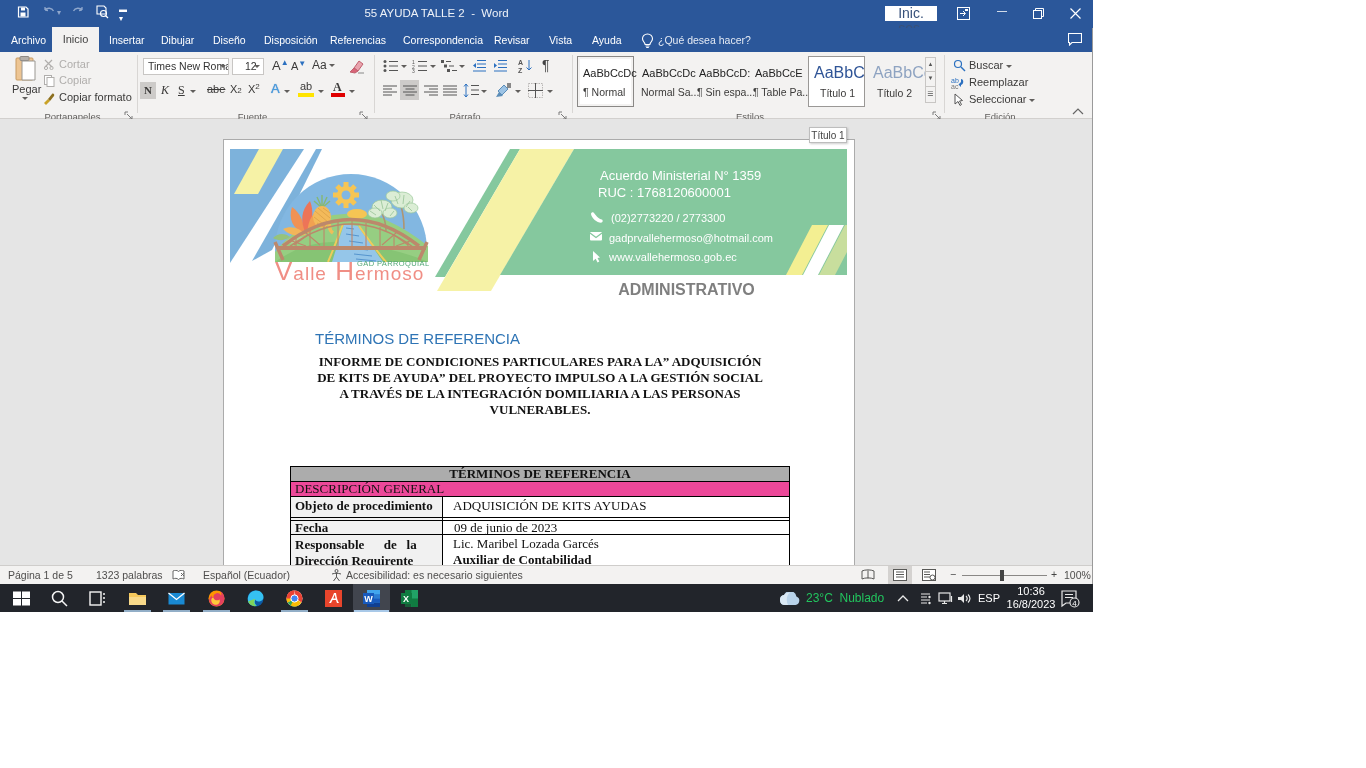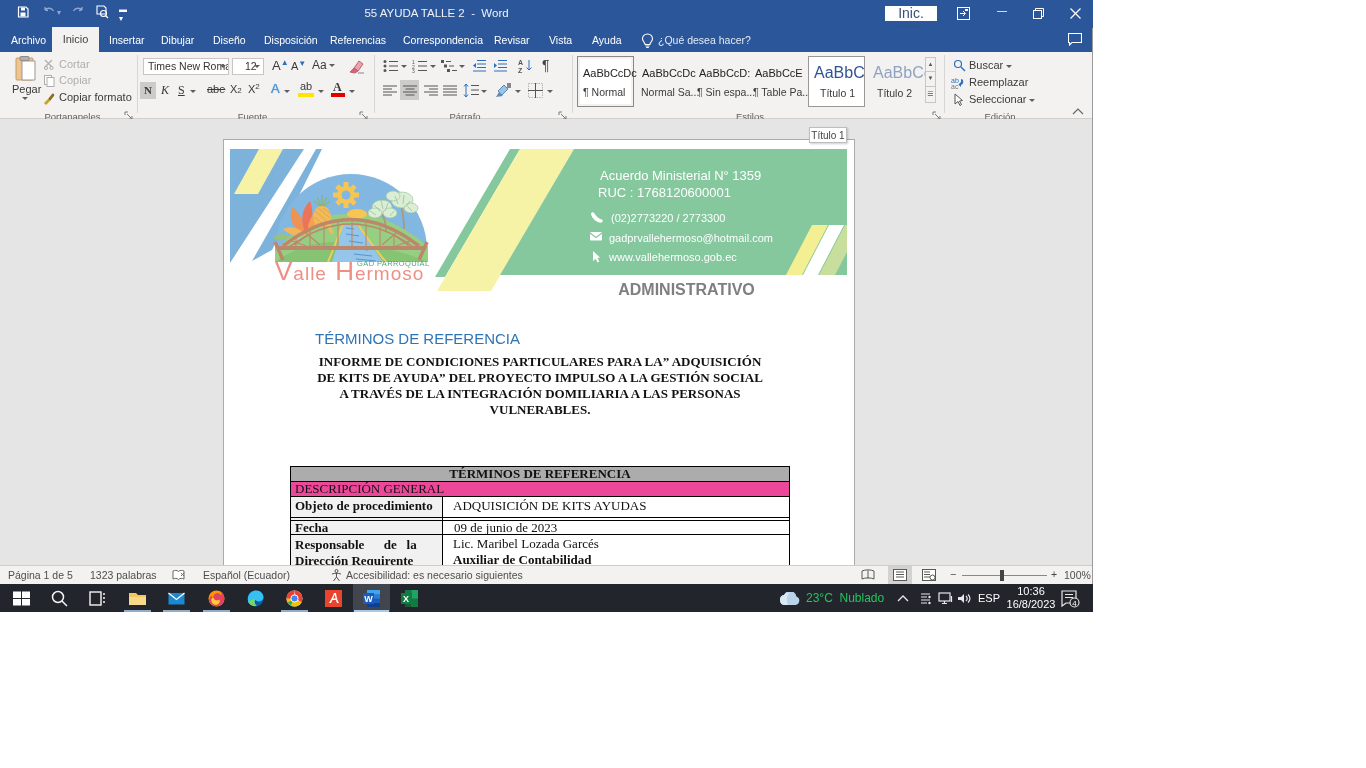--- a/index.html
+++ b/index.html
@@ -395,21 +395,21 @@
               <td style="border:1px solid #000; background:#f1f1f1; font-weight:bold; height:40px; padding:2px 4px 0 4px; vertical-align:top; text-align:justify;"><span style="display:inline-block; width:100%;">Responsable&nbsp;&nbsp;&nbsp;&nbsp;&nbsp;&nbsp;de&nbsp;&nbsp;&nbsp;la</span>Dirección Requirente</td>
               <td style="border:1px solid #000; padding:1px 0 0 10px; vertical-align:top;margin-top:15px;">Lic. Maribel Lozada Garcés<br><b>Auxiliar de Contabilidad</b></td>
             </tr>
       </tbody>
         </table>
     </div>
     <div id="tooltip">Título 1</div>
   </div>
   <div id="statusbar">
     <span class="sbi" style="left:8px;">Página 1 de 5</span>
-    <span class="sbi" style="left:90px;">1323 palabras</span>
+    <span class="sbi" style="left:96px;">1323 palabras</span>
     <svg class="sbi" style="left:172px; top:4px;" width="15" height="12" viewBox="0 0 15 12">
         <path d="M1 1 C3 0 5 0 6.5 1.5 C8 0 10 0 12 1 V9 C10 8 8 8 6.5 9.5 C5 8 3 8 1 9 Z" fill="#fff" stroke="#666"></path>
         <path d="M9 3 L12 6 M12 3 L9 6" stroke="#666"></path>
       </svg>
     <span class="sbi" style="left:203px;">Español (Ecuador)</span>
     <svg class="sbi" style="left:330px; top:3px;" width="13" height="13" viewBox="0 0 13 13">
         <circle cx="6.5" cy="2" r="1.5" fill="none" stroke="#555"></circle>
         <path d="M2 5 C5 4 8 4 11 5 M6.5 4 V8 M6.5 8 L3.5 12 M6.5 8 L9.5 12" fill="none" stroke="#555"></path>
       </svg>
     <span class="sbi" style="left:346px;">Accesibilidad: es necesario siguientes</span>

